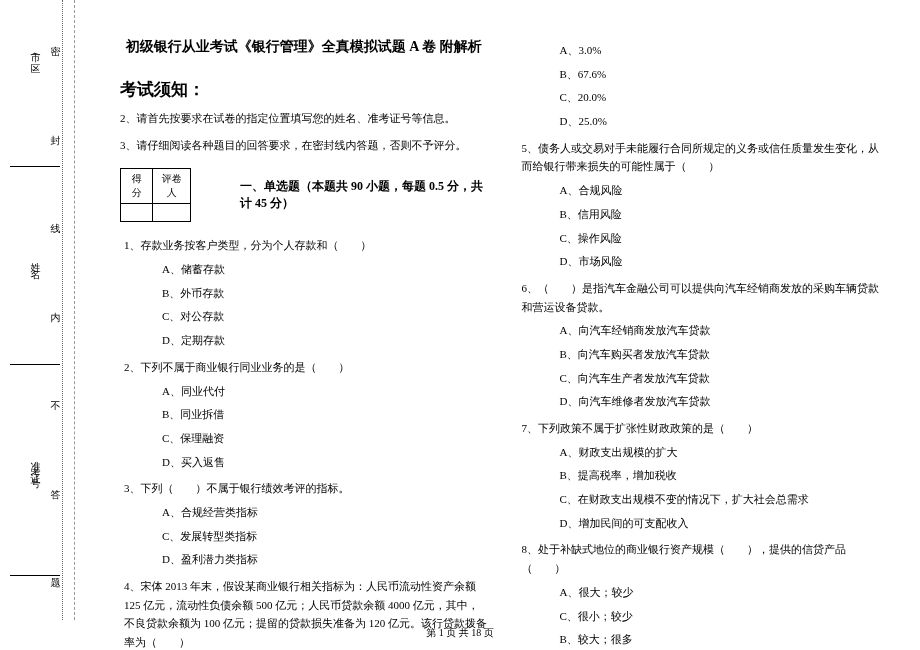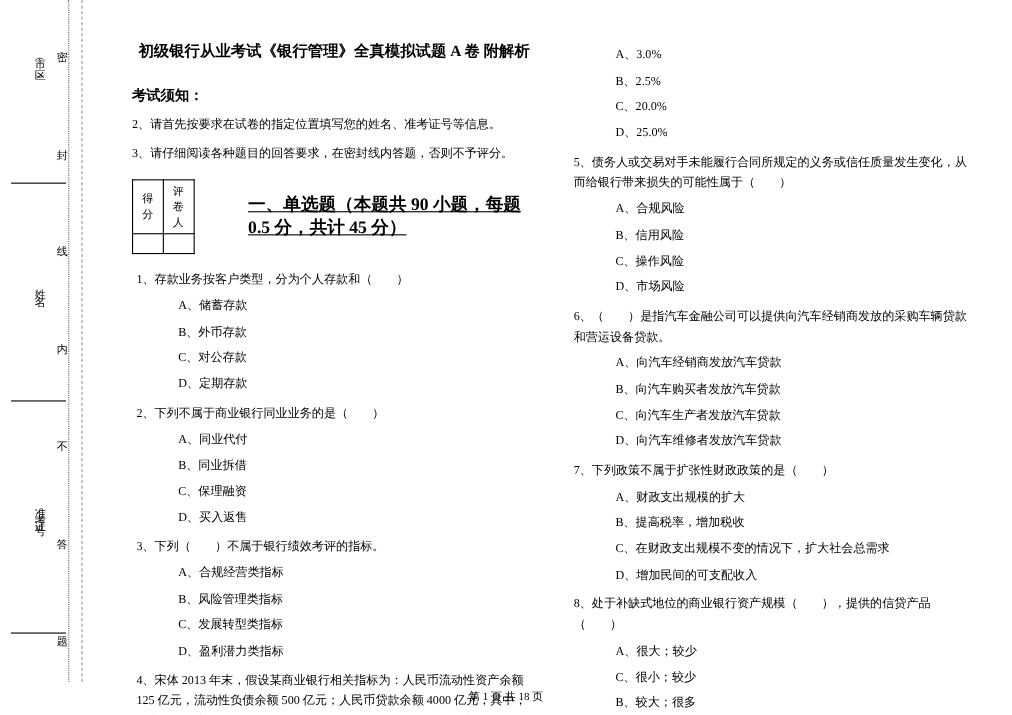--- a/index.html
+++ b/index.html
@@ -66,21 +66,21 @@
     .col-left { border-right: none; }
     .title {
       text-align: center;
       font-size: 14px;
       font-weight: bold;
       margin: 28px 0 22px;
     }
     .section-label {
       font-weight: bold;
       margin: 8px 0;
-      font-size: 13px;
+      font-size: 17px;
     }
     .line {
       margin: 8px 0;
       line-height: 1.7;
       font-size: 11px;
     }
     .score-row {
       display: flex;
       align-items: center;
       margin: 14px 0;
@@ -91,23 +91,22 @@
       border-collapse: collapse;
       font-size: 10px;
     }
     .score-box td {
       border: 1px solid #000;
       padding: 3px 8px;
       text-align: center;
     }
     .section-hdr {
       font-weight: bold;
-      font-size: 16px;
+      font-size: 12px;
       margin-left: 28px;
-      text-decoration: underline;
     }
     .q {
       margin: 8px 0 4px;
       padding-left: 4px;
       line-height: 1.7;
     }
     .opt {
       margin: 5px 0 5px 42px;
       line-height: 1.7;
     }
@@ -179,31 +178,30 @@
       <div class="opt">D、定期存款</div>
 
       <div class="q">2、下列不属于商业银行同业业务的是（　　）</div>
       <div class="opt">A、同业代付</div>
       <div class="opt">B、同业拆借</div>
       <div class="opt">C、保理融资</div>
       <div class="opt">D、买入返售</div>
 
       <div class="q">3、下列（　　）不属于银行绩效考评的指标。</div>
       <div class="opt">A、合规经营类指标</div>
-      <div class="opt">B、风险管理类指标</div>
       <div class="opt">C、发展转型类指标</div>
       <div class="opt">D、盈利潜力类指标</div>
 
       <div class="q">4、宋体 2013 年末，假设某商业银行相关指标为：人民币流动性资产余额 125 亿元，流动性负债余额 500 亿元；人民币贷款余额 4000 亿元，其中，不良贷款余额为 100 亿元；提留的贷款损失准备为 120 亿元。该行贷款拨备率为（　　）</div>
     </div>
 
     <div class="col">
       <div style="height:26px"></div>
       <div class="opt">A、3.0%</div>
-      <div class="opt">B、2.5%</div>
+      <div class="opt">B、67.6%</div>
       <div class="opt">C、20.0%</div>
       <div class="opt">D、25.0%</div>
 
       <div class="q">5、债务人或交易对手未能履行合同所规定的义务或信任质量发生变化，从而给银行带来损失的可能性属于（　　）</div>
       <div class="opt">A、合规风险</div>
       <div class="opt">B、信用风险</div>
       <div class="opt">C、操作风险</div>
       <div class="opt">D、市场风险</div>
 
       <div class="q">6、（　　）是指汽车金融公司可以提供向汽车经销商发放的采购车辆贷款和营运设备贷款。</div>

